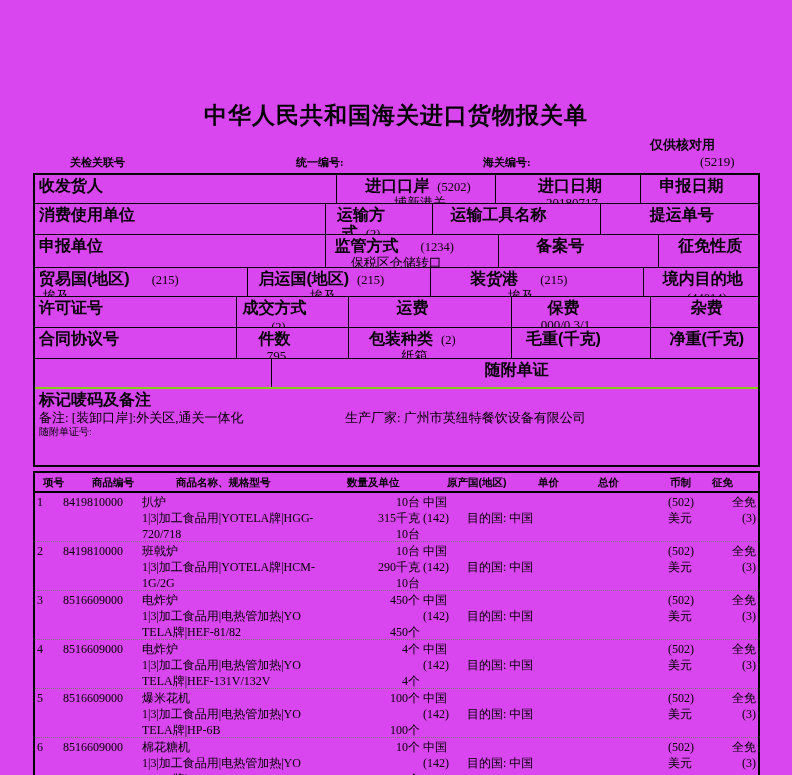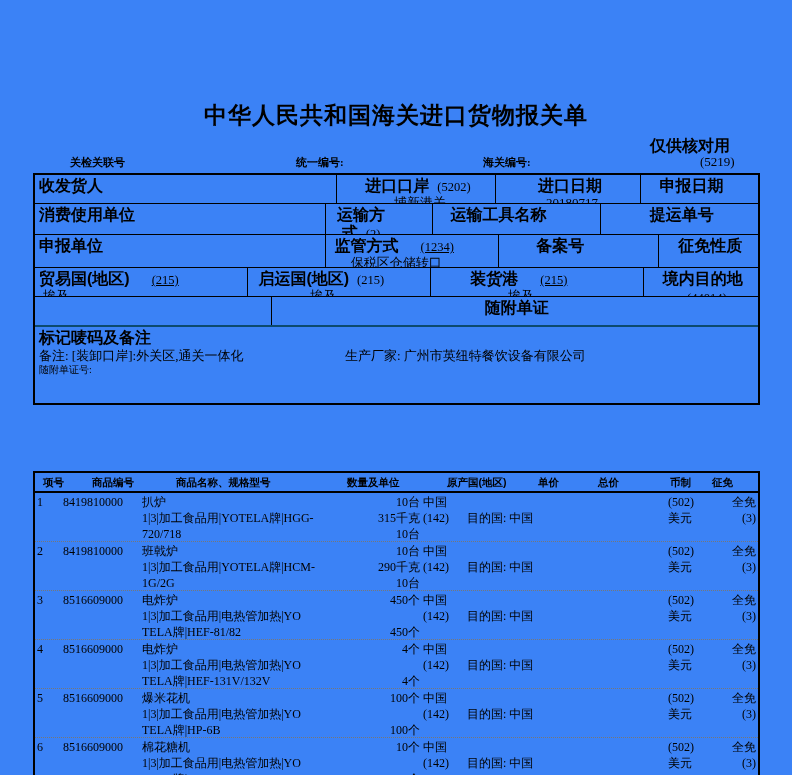--- a/index.html
+++ b/index.html
@@ -1,34 +1,34 @@
 <!DOCTYPE html>
 <html><head>
 <meta charset="utf-8">
 <style>
   html,body{margin:0;padding:0;background:#fff;}
-  .page{position:relative;width:792px;height:775px;background:#3b82f6;color:#000;
+  .page{position:relative;width:792px;height:775px;background:#d946ef;color:#000;
         font-family:"Liberation Serif","DejaVu Serif",serif;overflow:hidden;}
   .doc-title{position:absolute;left:0;top:100px;width:792px;text-align:center;
         font-size:23px;font-weight:bold;letter-spacing:1px;}
-  .check-note{position:absolute;left:650px;top:136px;font-size:16px;font-weight:bold;
+  .check-note{position:absolute;left:650px;top:136px;font-size:13px;font-weight:bold;
         font-family:Liberation Mono, monospace;}
   .ref-label{position:absolute;top:155px;font-size:11px;font-weight:bold;
         font-family:Liberation Serif, serif;}
   .ref-code{position:absolute;top:154px;font-size:13px;}
   
   .formbox{position:absolute;left:33px;top:173px;width:727px;border:2px solid #000;box-sizing:border-box;}
   .frow{display:flex;}
   .frow + .frow{border-top:1px solid #000;gap:40px;}
   .fcell{box-sizing:border-box;padding:2px 0 0 4px;overflow:hidden;}
   .fcell + .fcell{border-left:1px solid #000;text-align:center;}
   .flabel{font-family:"Liberation Sans","DejaVu Sans",sans-serif;font-weight:bold;
         font-size:16px;line-height:12px;}
   .fcode{font-size:12.5px;margin-left:8px;}
-  .fcode.lg{margin-left:22px;text-decoration:underline;}
+  .fcode.lg{margin-left:22px;}
   .fvalue{display:block;font-size:13px;line-height:14px;margin-top:1px;padding-left:4px;}
   .h28{height:28px}.h30{height:30px}.h32{height:32px}.h76{height:76px}
   .marks-cell{position:relative;width:100%;}
   .marks-remark{position:absolute;left:4px;top:20px;font-size:13px;text-align:right;}
   .marks-manuf{position:absolute;left:310px;top:20px;font-size:13px;}
   .marks-docno{position:absolute;left:4px;top:36px;font-size:10px;}
   
   .goodsbox{position:absolute;left:33px;top:471px;width:727px;height:304px;
         border:2px solid #000;border-bottom:none;box-sizing:border-box;}
   .ghead{position:relative;height:18px;border-bottom:2px solid #000;}
@@ -118,30 +118,68 @@
       <div class="fcell" style="width:207px">
         <span class="flabel">装货港</span><span class="fcode lg">(215)</span>
         <span class="fvalue">埃及</span>
       </div>
       <div class="fcell" style="width:138px">
         <span class="flabel">境内目的地</span><span class="fcode">(44014)</span>
         <span class="fvalue">广州保税区</span>
       </div>
     </div>
 
-
+    <div class="frow h30">
+      <div class="fcell" style="width:207px">
+        <span class="flabel">许可证号</span>
+      </div>
+      <div class="fcell" style="width:93px">
+        <span class="flabel">成交方式</span><span class="fcode">(2)</span>
+        <span class="fvalue">C&amp;F</span>
+      </div>
+      <div class="fcell" style="width:158px">
+        <span class="flabel">运费</span>
+      </div>
+      <div class="fcell" style="width:127px">
+        <span class="flabel">保费</span>
+        <span class="fvalue">000/0.3/1</span>
+      </div>
+      <div class="fcell" style="width:138px">
+        <span class="flabel">杂费</span>
+      </div>
+    </div>
+
+    <div class="frow h30">
+      <div class="fcell" style="width:207px">
+        <span class="flabel">合同协议号</span>
+      </div>
+      <div class="fcell" style="width:93px">
+        <span class="flabel">件数</span>
+        <span class="fvalue">795</span>
+      </div>
+      <div class="fcell" style="width:158px">
+        <span class="flabel">包装种类</span><span class="fcode">(2)</span>
+        <span class="fvalue">纸箱</span>
+      </div>
+      <div class="fcell" style="width:127px">
+        <span class="flabel">毛重(千克)</span>
+      </div>
+      <div class="fcell" style="width:138px">
+        <span class="flabel">净重(千克)</span>
+      </div>
+    </div>
 
     <div class="frow h28">
       <div class="fcell" style="width:207px"></div>
       <div class="fcell" style="width:516px">
         <span class="flabel">随附单证</span>
       </div>
     </div>
 
-    <div class="frow h76" style="border-top:2px solid #0c4a6e">
+    <div class="frow h76" style="border-top:2px solid #84cc16">
       <div class="fcell marks-cell">
         <span class="flabel">标记唛码及备注</span>
         <span class="marks-remark">备注: [装卸口岸]:外关区,通关一体化</span>
         <span class="marks-manuf">生产厂家: 广州市英纽特餐饮设备有限公司</span>
         <span class="marks-docno">随附单证号:</span>
       </div>
     </div>
 
   </div>
 

